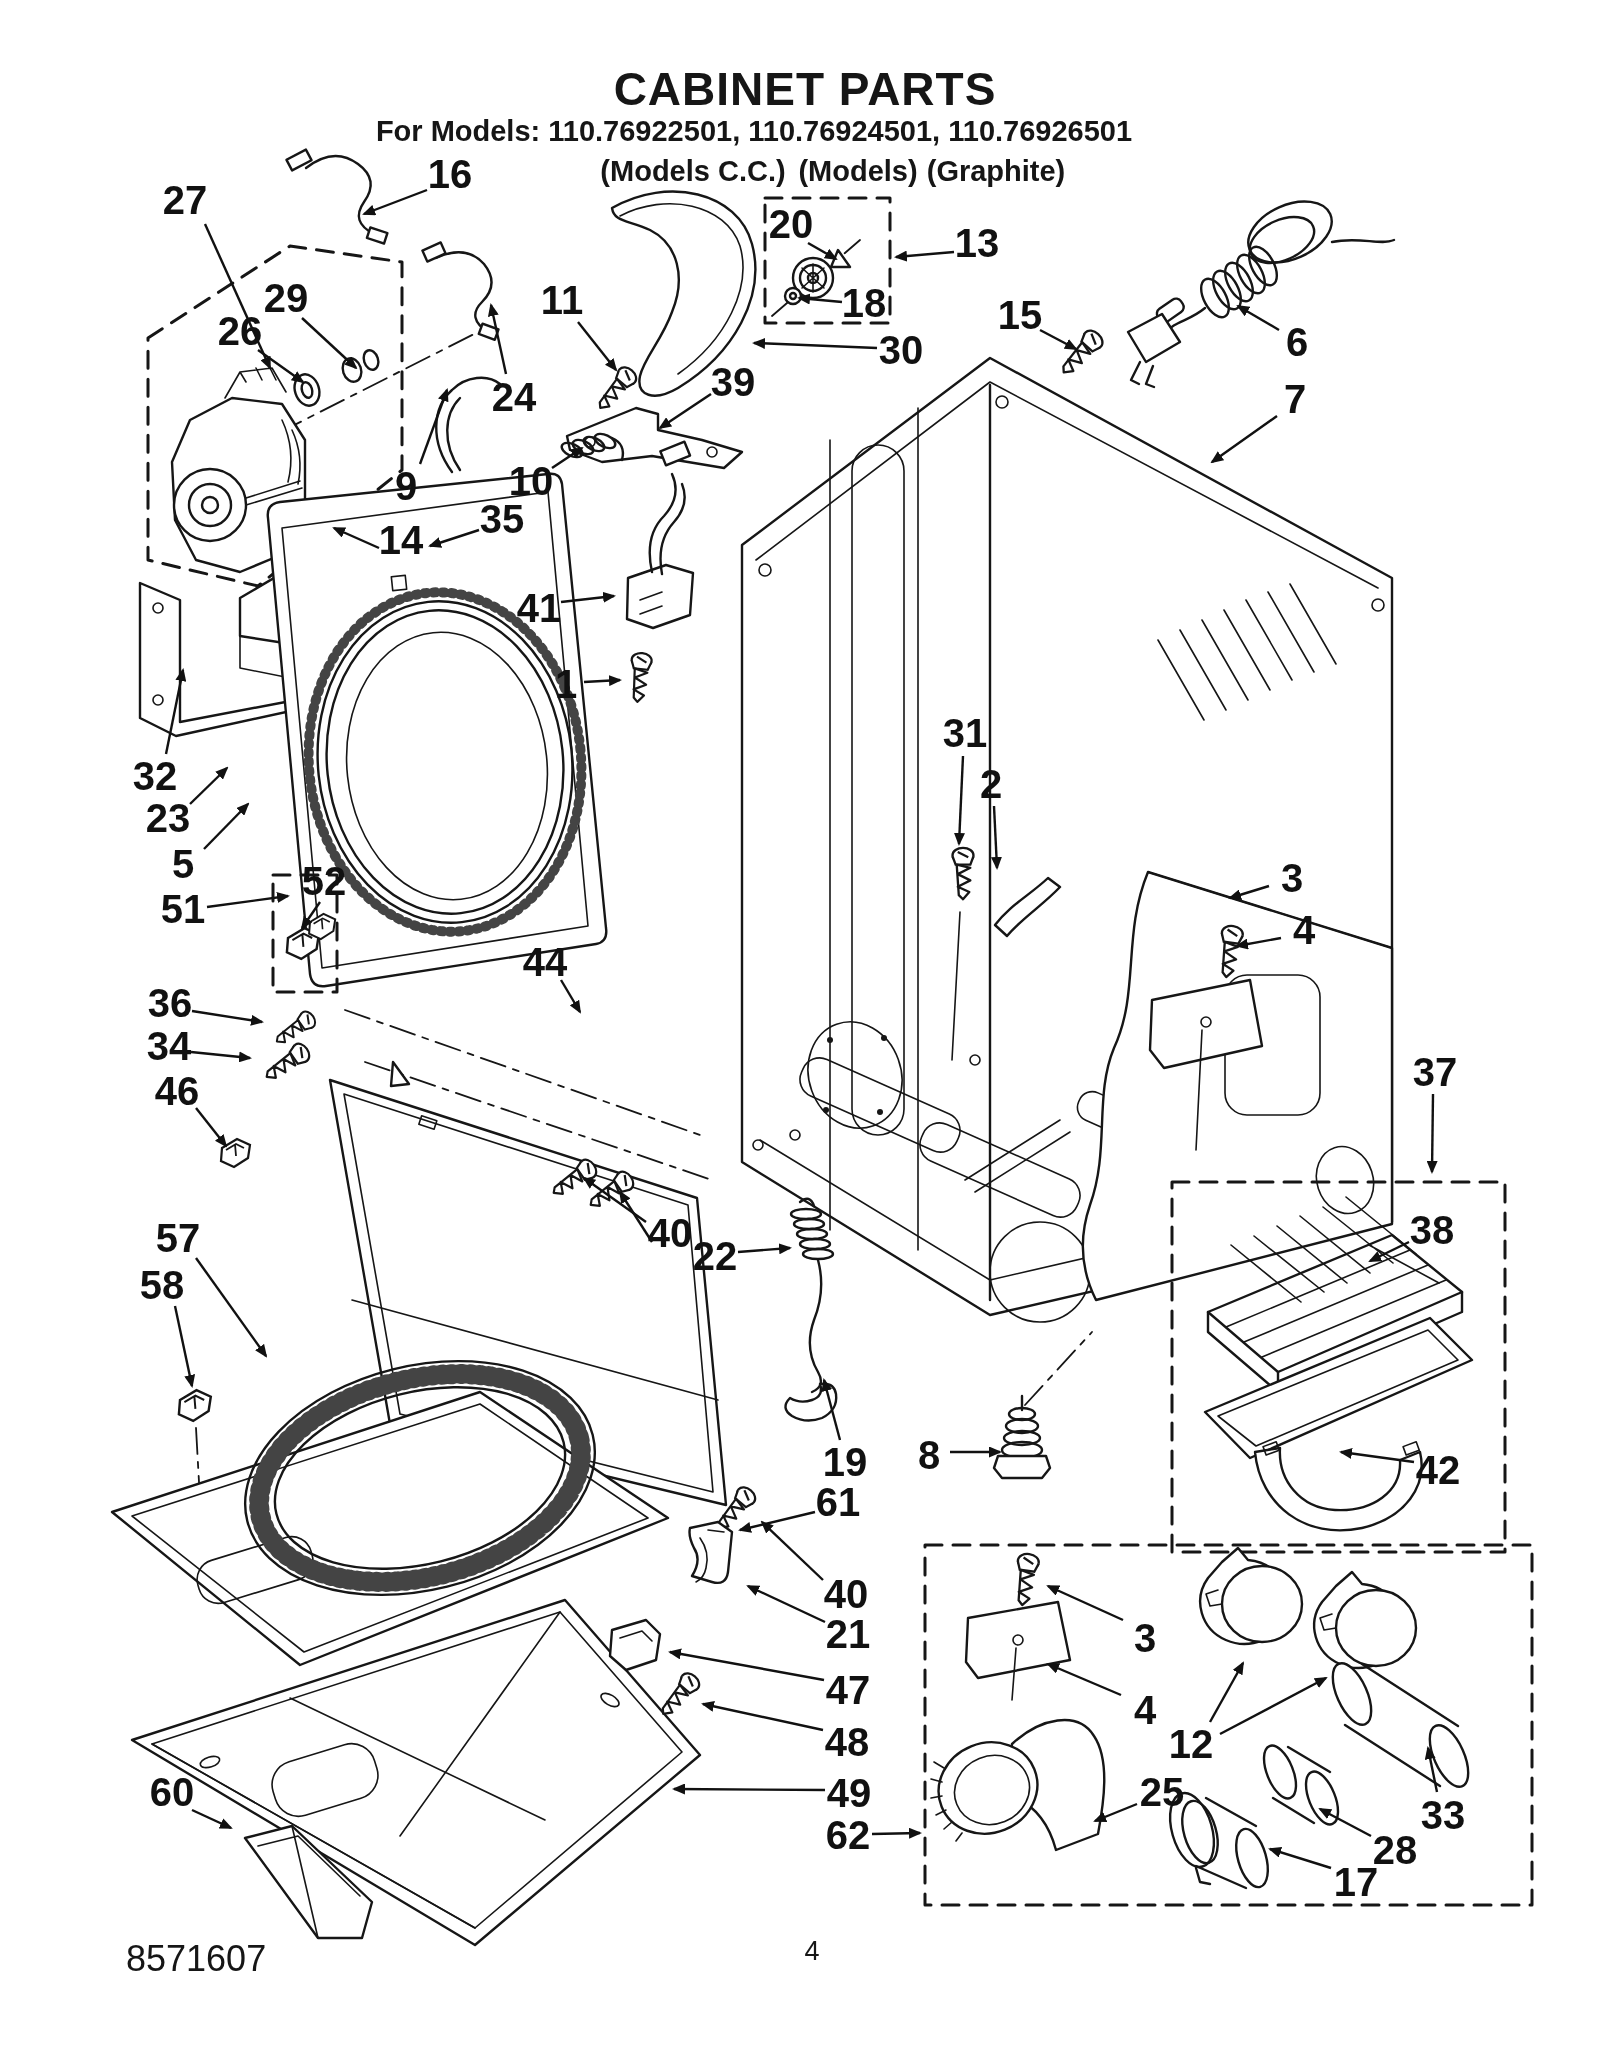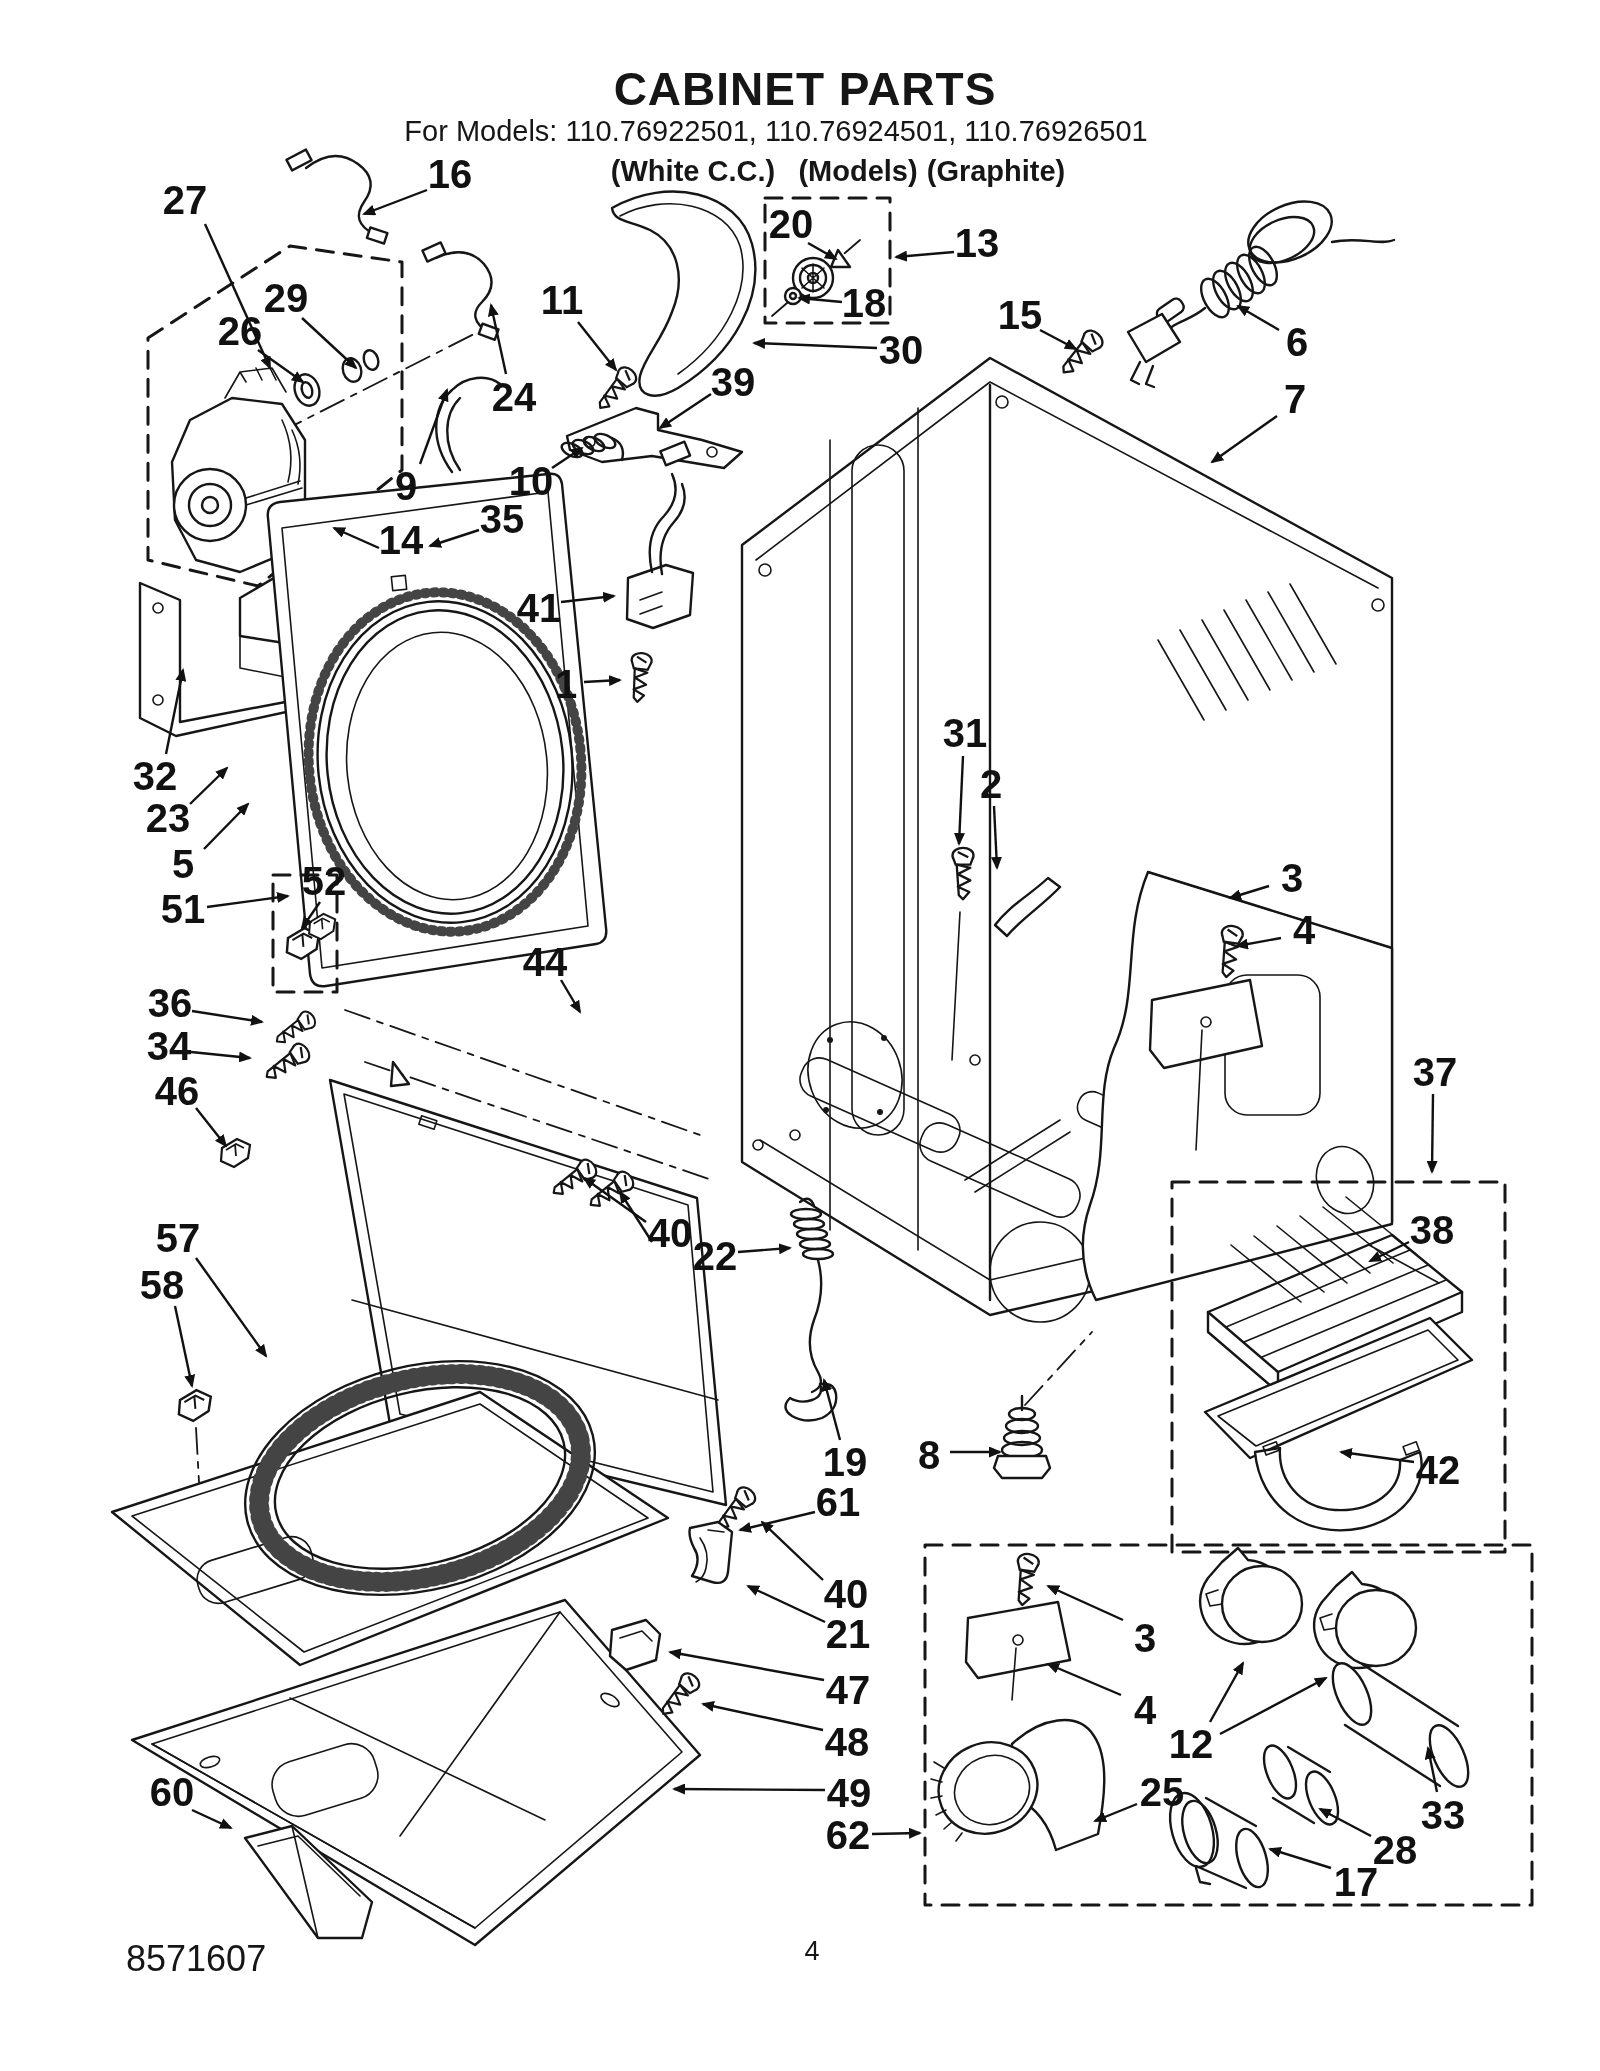--- a/index.html
+++ b/index.html
@@ -1,22 +1,22 @@
 <!DOCTYPE html>
 <html><head>
 <meta charset="utf-8">
 <style>
   html,body{margin:0;padding:0;background:#e8e8e8;}
   #page{position:relative;width:1600px;height:2071px;background:#ffffff;margin:0 auto;
         font-family:"Liberation Sans", sans-serif;color:#161616;overflow:hidden;padding-left:40px;}
   #header{position:absolute;left:0;top:0;width:1600px;text-align:center;}
   #title{position:absolute;left:805px;top:62px;transform:translateX(-50%);
          font-size:46px;font-weight:bold;letter-spacing:1px;white-space:nowrap;}
-  #models{position:absolute;left:776px;top:115px;transform:translateX(-50%);
-          font-size:29px;font-weight:normal;white-space:nowrap;}
+  #models{position:absolute;left:754px;top:115px;transform:translateX(-50%);
+          font-size:29px;font-weight:bold;white-space:nowrap;}
   .color-label{position:absolute;top:155px;transform:translateX(-50%);
                font-size:29px;font-weight:bold;white-space:nowrap;}
   #doc-number{position:absolute;left:126px;top:1938px;font-size:36px;}
   #page-number{position:absolute;left:812px;top:1936px;transform:translateX(-50%);font-size:27px;}
   svg{position:absolute;left:0;top:0;}
   .art{stroke:#161616;fill:none;stroke-width:2.4;stroke-linecap:round;stroke-linejoin:round;}
   .artw{stroke:#161616;fill:#ffffff;stroke-width:2.4;stroke-linejoin:round;}
   .thin{stroke-width:1.6;}
   .dash{stroke-dasharray:17 11;stroke-width:3;}
   .dashdot{stroke-dasharray:26 8 6 8;stroke-width:1.8;}
@@ -26,21 +26,21 @@
 </style>
 </head>
 <body>
 
 <div id="page">
 
   <div id="header">
     <div id="title">CABINET PARTS</div>
     <div id="models">For Models: 110.76922501, 110.76924501, 110.76926501</div>
     <div id="color-labels">
-        <span class="color-label" style="left: 693px;">(White C.C.)</span>
+        <span class="color-label" style="left: 693px;">(Models C.C.)</span>
         <span class="color-label" style="left: 858px;">(Models)</span>
         <span class="color-label" style="left: 996px; text-align: center;">(Graphite)</span>
       </div>
   </div>
 
   <svg id="diagram" width="1600" height="2071" viewBox="0 0 1600 2071">
     <defs>
       <marker id="ah" markerWidth="13" markerHeight="11" refX="11" refY="5.5" orient="auto" markerUnits="userSpaceOnUse">
         <path d="M0,0 L13,5.5 L0,11 z" fill="#111"></path>
       </marker>

